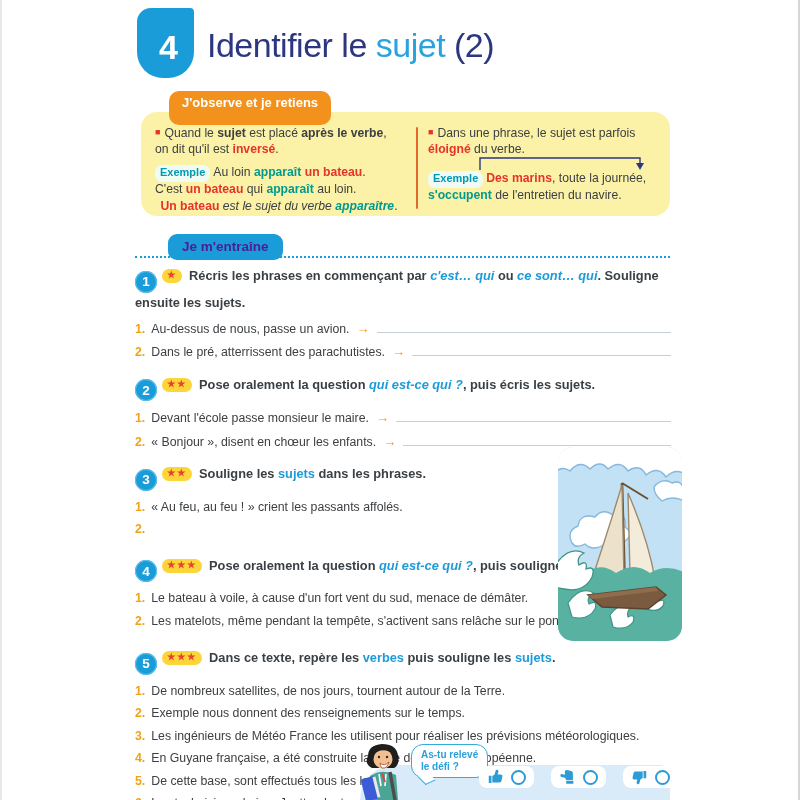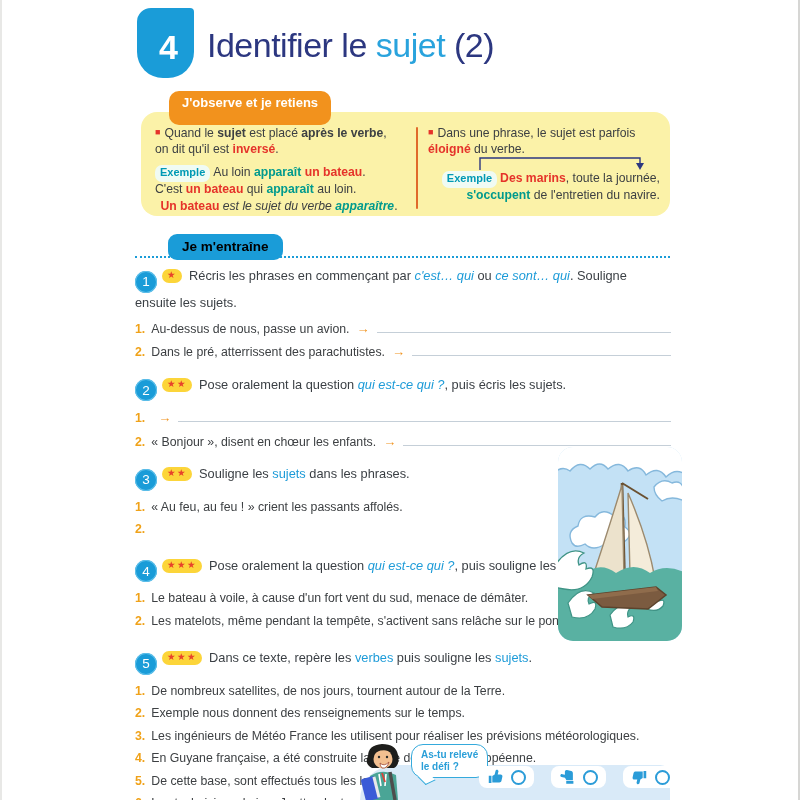--- a/index.html
+++ b/index.html
@@ -26,28 +26,28 @@
   .bullet{color:#e5332a;font-size:9px;vertical-align:2px;margin-right:4px;}
   .ex-label{display:inline-block;background:#f0fbf4;color:#0099b4;font-weight:bold;font-size:11px;
     padding:0 5px 1px;border-radius:7px;margin-right:3px;}
   .concl{margin-top:2px;text-align:center;}
   .b{font-weight:700}.i{font-style:italic}.r{color:#e5332a}.t{color:#009a8d}
   .bl{color:#1d9bd8}.n{color:#2c3780}.lb{color:#29a3dd}
   .sv-arrow{position:absolute;left:52px;top:30px;}
 
   
   .train-dots{position:absolute;left:133px;top:256px;width:535px;border-bottom:2px dotted #1a9cd8;}
-  .train-badge{position:absolute;left:166px;top:234px;background:#1a9cd8;color:#000000;font-weight:bold;
+  .train-badge{position:absolute;left:166px;top:234px;background:#1a9cd8;color:#4c1d95;font-weight:bold;
     font-size:13.5px;padding:5px 14px 6px;border-radius:9px;z-index:2;}
   .train-colon{position:absolute;left:272px;top:238px;height:17px;border-left:2.5px dotted #1a9cd8;z-index:2;}
 
   
   .exercises{position:absolute;left:133px;top:266px;width:536px;}
   .ex{margin-bottom:11px;}
-  .ex-head{font-weight:normal;color:#3a3f44;font-size:12.8px;line-height:19px;margin-bottom:5px;}
+  .ex-head{font-weight:bold;color:#3a3f44;font-size:12.8px;line-height:19px;margin-bottom:5px;}
   .ex-circle{display:inline-flex;width:22px;height:22px;border-radius:50%;background:#1a9cd8;color:#fff;
     align-items:center;justify-content:center;font-size:13.5px;margin-right:5px;vertical-align:-6px;
     box-shadow:inset 0 0 0 1px #5fc0ea;}
   .stars{display:inline-block;background:#fcd53a;border-radius:8px;padding:1px 5px 3px;font-size:9.5px;
     color:#e8432b;letter-spacing:1.5px;vertical-align:2px;margin-right:7px;line-height:10px;}
   .item{display:flex;align-items:baseline;font-size:12.3px;color:#3d4043;line-height:22.5px;}
   .item .inum{color:#f0a219;font-weight:bold;margin-right:6px;flex:none;}
   .item .itext{flex:0 1 auto;white-space:nowrap;}
   .item .arrow{color:#f0931f;font-weight:bold;margin:0 7px;flex:none;font-size:13px;}
   .item .wline{flex:1 1 20px;border-bottom:1.2px solid #c5cfd8;height:15px;min-width:20px;}
@@ -94,21 +94,21 @@
     </div>
     <div class="vdivider"></div>
     <div class="col-right">
       <div class="rule">
         <span class="bullet">■</span><span><span>Dans une phrase, le sujet est parfois </span><span class="b r">éloigné</span><span> du verbe.</span></span>
       </div>
       <svg class="sv-arrow" width="172" height="16" viewBox="0 0 172 16">
         <path d="M3 15 V3 H163 V8" fill="none" stroke="#2c3780" stroke-width="1.4"></path>
         <path d="M159 8 h8 l-4 7 z" fill="#2c3780"></path>
       </svg>
-      <div style="margin-top:14px;text-align:right;">
+      <div style="margin-top:14px;">
         <span class="ex-label">Exemple</span><span><span class="b r">Des marins</span><span>, toute la journée, </span><span class="b t">s'occupent</span><span> de l'entretien du navire.</span></span>
       </div>
     </div>
   </div>
 
   <div class="train-dots"></div>
   <div class="train-badge">Je m'entraîne</div>
   <div class="train-colon"></div>
 
   <div class="exercises">
@@ -130,20 +130,21 @@
         <span class="wline"></span>
       </div>
     </div>
 
     <div class="ex">
       <div class="ex-head">
         <span class="ex-circle">2</span><span class="stars">★★</span><span><span>Pose oralement la question </span><span class="bl i">qui est-ce qui ?</span><span>, puis écris les sujets.</span></span>
       </div>
       <div class="item">
         <span class="inum">1.</span>
+        <span class="itext">Devant l'école passe monsieur le maire.</span>
         <span class="arrow">→</span>
         <span class="wline"></span>
       </div>
       <div class="item">
         <span class="inum">2.</span>
         <span class="itext">« Bonjour », disent en chœur les enfants.</span>
         <span class="arrow">→</span>
         <span class="wline"></span>
       </div>
     </div>

